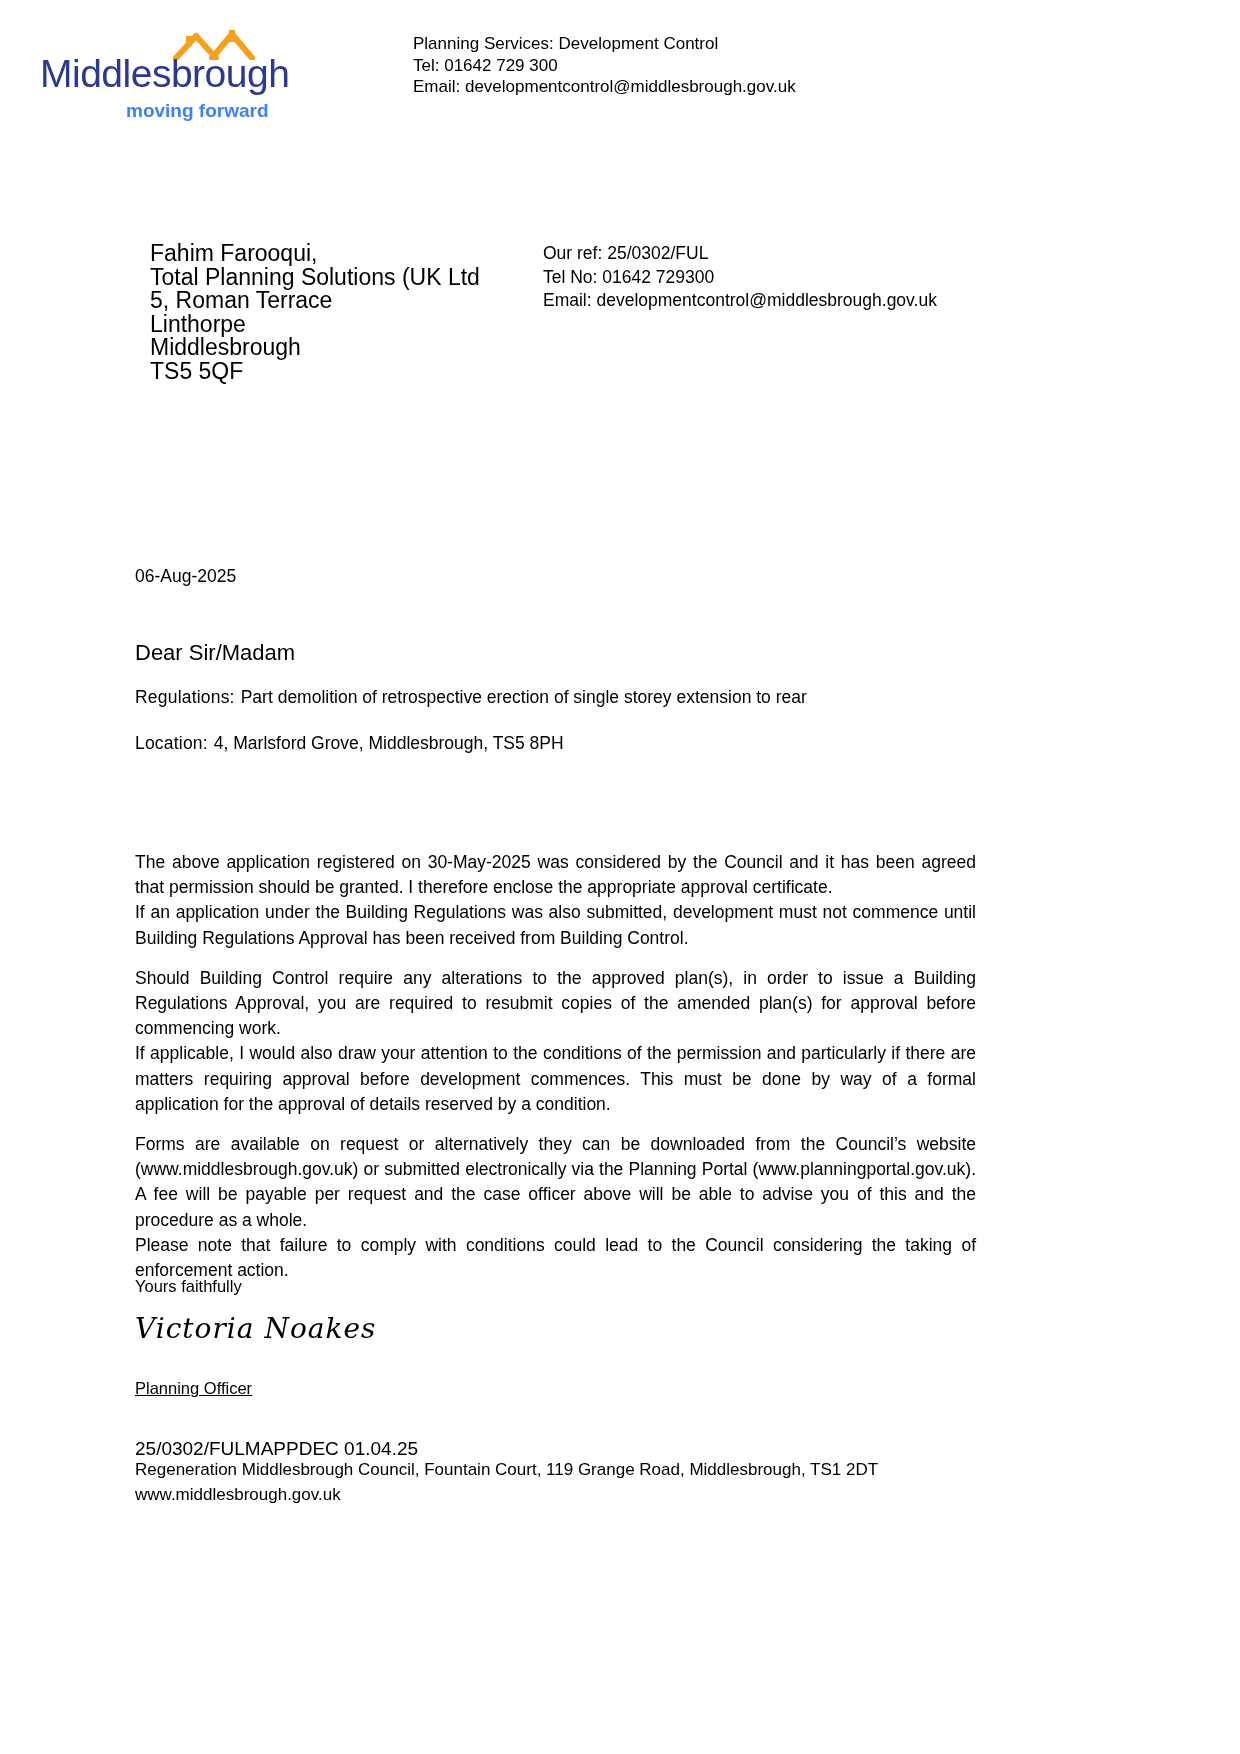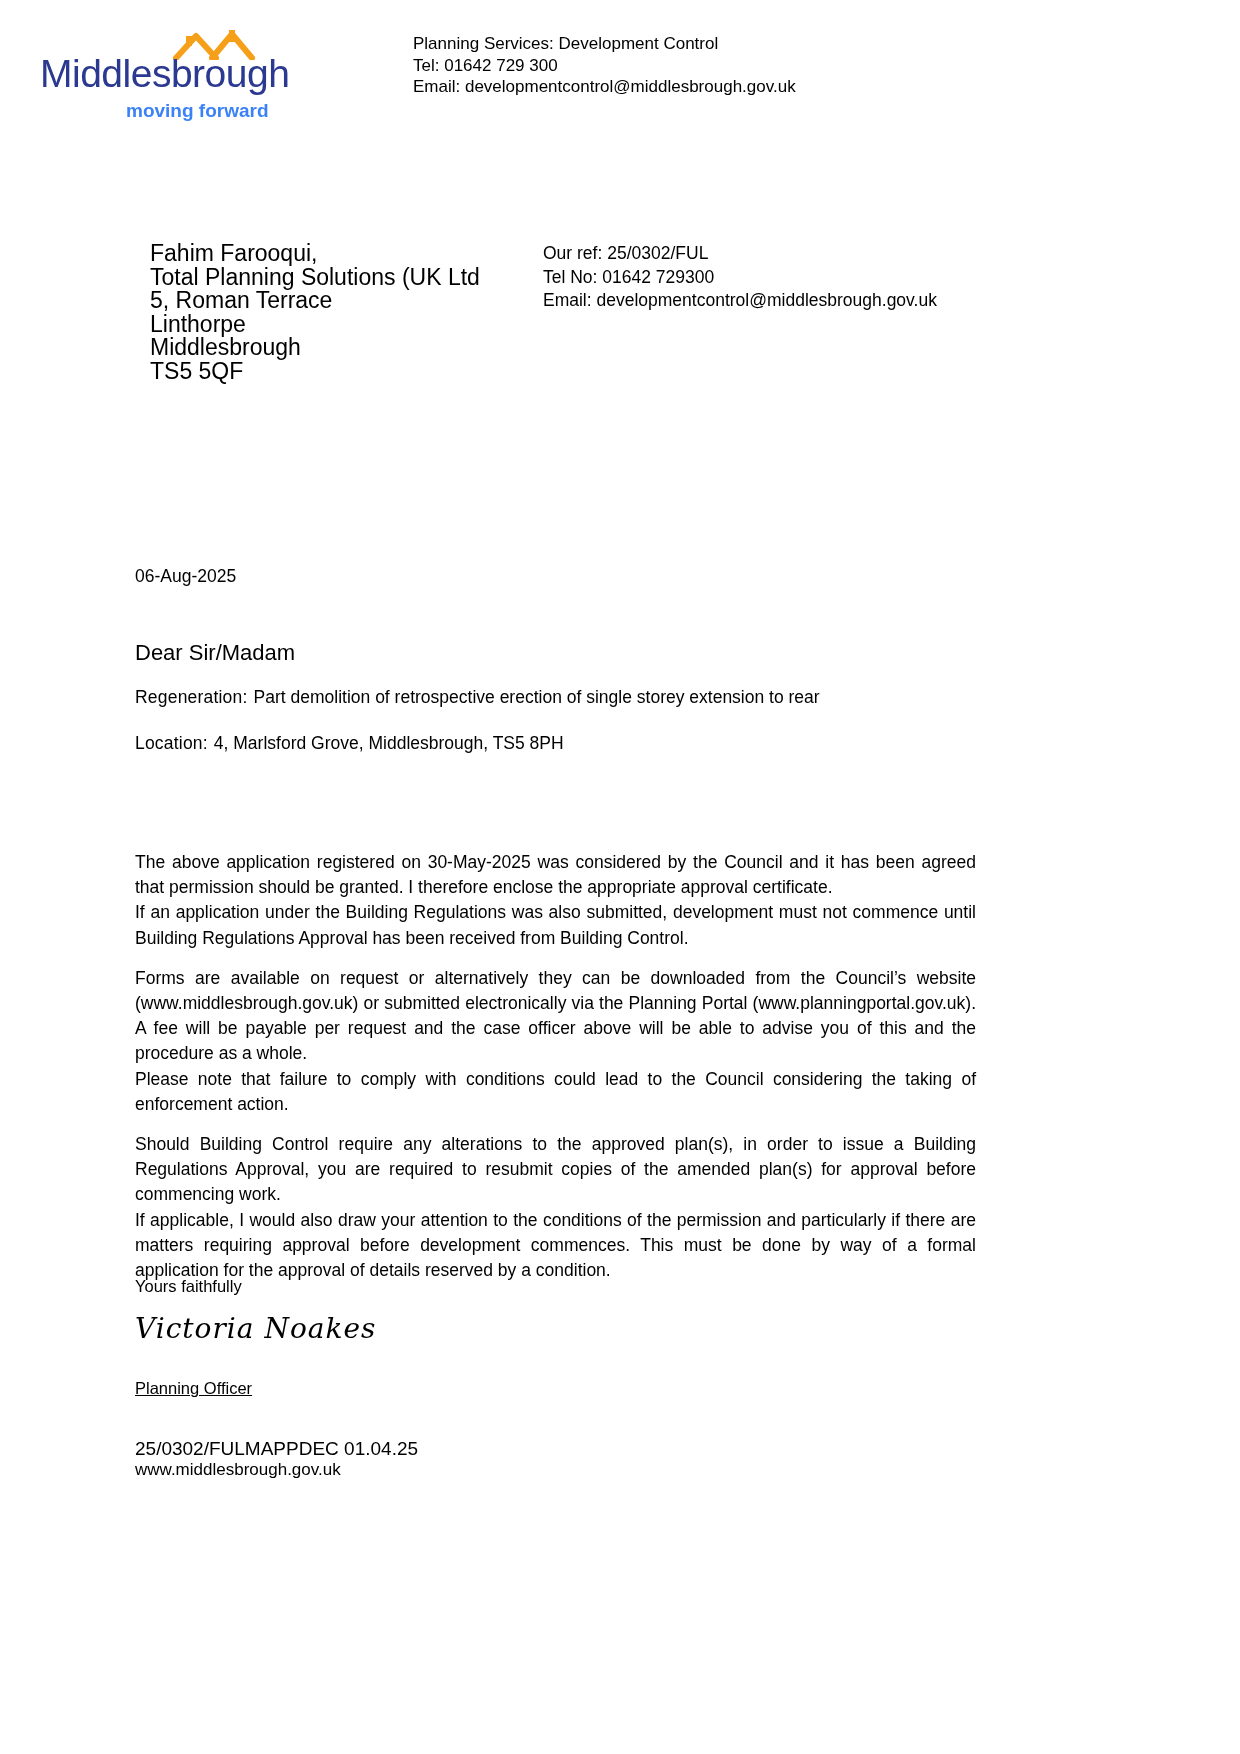--- a/index.html
+++ b/index.html
@@ -191,44 +191,45 @@
     <div>Our ref: 25/0302/FUL</div>
     <div>Tel No: 01642 729300</div>
     <div>Email: developmentcontrol@middlesbrough.gov.uk</div>
   </div>
 
   <div class="date-line">06-Aug-2025</div>
 
   <div class="salutation">Dear Sir/Madam</div>
 
   <div class="description-row">
-    <span class="summary-label">Regeneration:</span><span>Part demolition of retrospective erection of single storey extension to rear</span>
+    <span class="summary-label">Regulations:</span><span>Part demolition of retrospective erection of single storey extension to rear</span>
   </div>
 
   <div class="location-row">
     <span class="summary-label">Location:</span><span>4, Marlsford Grove, Middlesbrough, TS5 8PH</span>
   </div>
 
   <div class="body-text">
     <div class="para-group">
       <p>The above application registered on  30-May-2025  was considered by the  Council and it has been agreed that permission should be granted.  I therefore enclose the appropriate approval certificate.</p>
       <p>If an application under the Building Regulations was also submitted, development must not commence until Building Regulations Approval has been received from Building Control.</p>
     </div>
     <div class="para-group">
+      <p>Should  Building Control  require any alterations to the approved plan(s), in order to issue a Building Regulations Approval, you are required to resubmit copies of the amended plan(s) for approval before commencing work.</p>
+      <p>If applicable, I would also draw your attention to the conditions of the permission and particularly if there are matters requiring approval before development commences. This must be done by way of a formal application for the approval of details reserved by a condition.</p>
+    </div>
+    <div class="para-group">
       <p>Forms are available on request or alternatively they can be downloaded from the Council’s website (www.middlesbrough.gov.uk) or submitted electronically via the Planning Portal (www.planningportal.gov.uk). A fee will be payable per request and the case officer above will be able to advise you of this and the procedure as a whole.</p>
       <p>Please note that failure to comply with conditions could lead to the Council considering the taking of enforcement action.</p>
     </div>
-    <div class="para-group">
-      <p>Should  Building Control  require any alterations to the approved plan(s), in order to issue a Building Regulations Approval, you are required to resubmit copies of the amended plan(s) for approval before commencing work.</p>
-      <p>If applicable, I would also draw your attention to the conditions of the permission and particularly if there are matters requiring approval before development commences. This must be done by way of a formal application for the approval of details reserved by a condition.</p>
-    </div>
   </div>
 
   <div class="valediction">Yours faithfully</div>
   <div class="signature">Victoria Noakes</div>
   <div class="job-title">Planning Officer</div>
 
   <div class="footer-ref">25/0302/FULMAPPDEC 01.04.25</div>
   <div class="footer-address">
+    <div>Regeneration Middlesbrough Council, Fountain Court, 119 Grange Road, Middlesbrough, TS1 2DT</div>
     <div>www.middlesbrough.gov.uk</div>
   </div>
 
 </div>
 
 </body></html>

